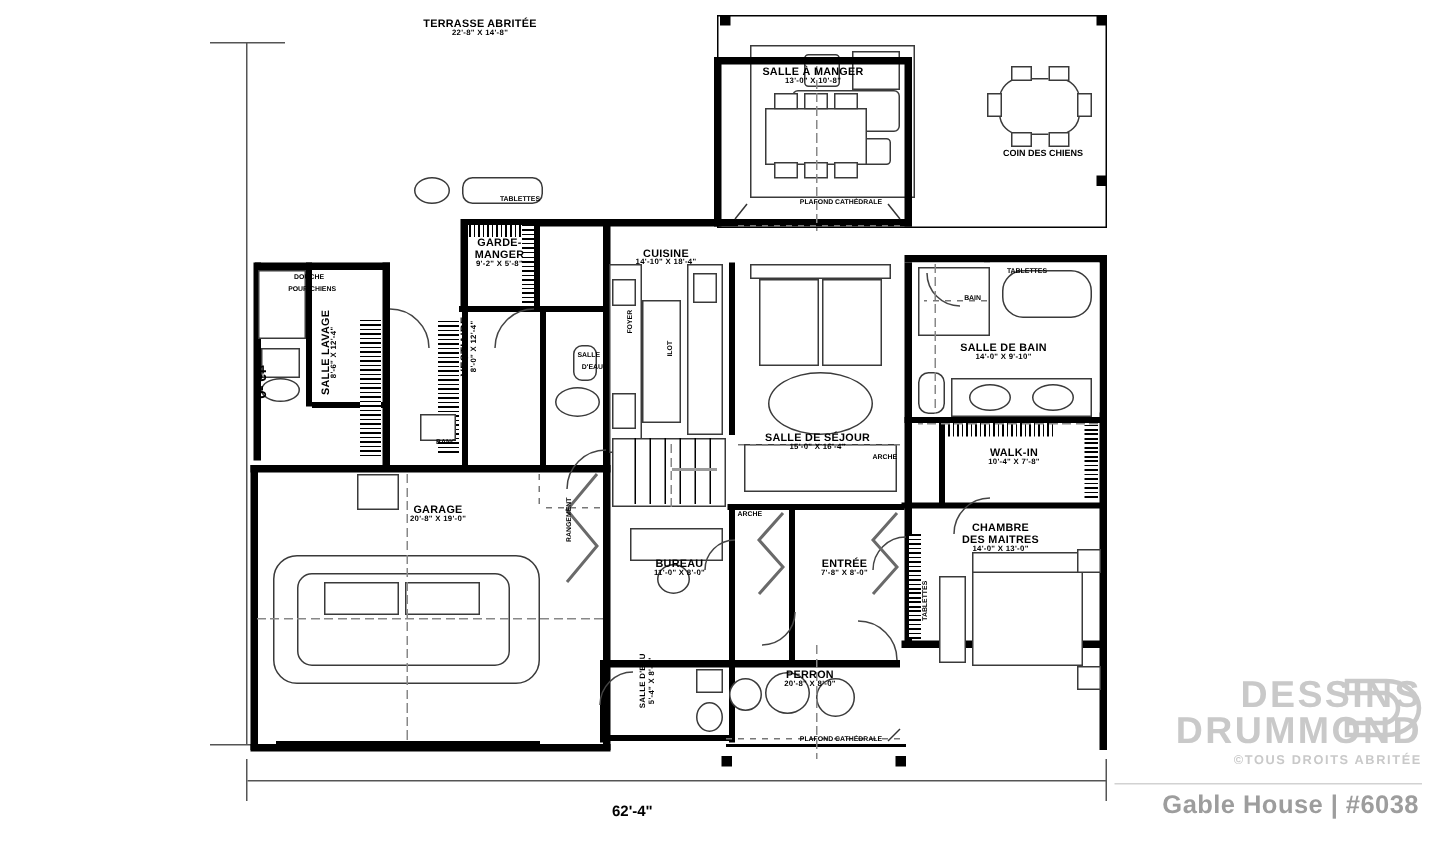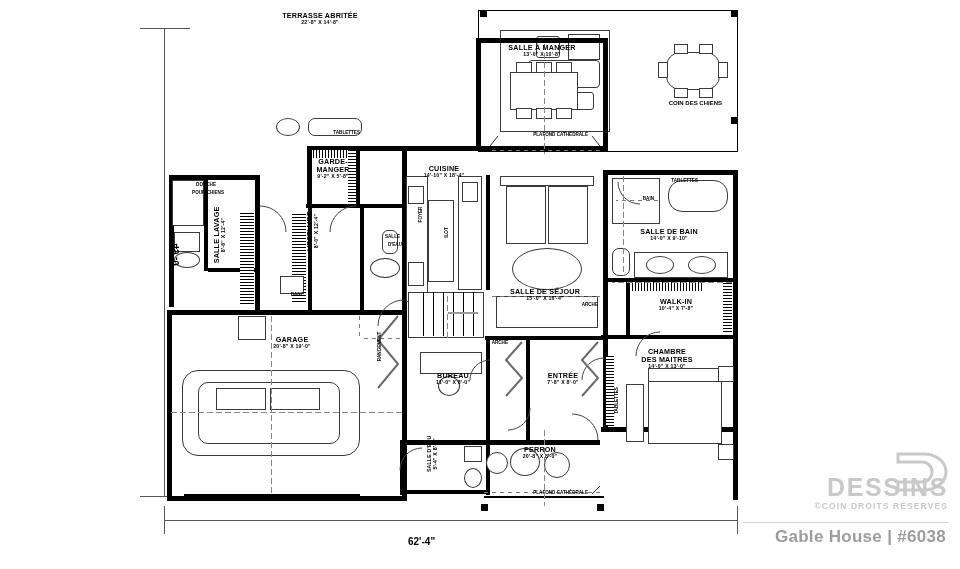--- a/index.html
+++ b/index.html
@@ -399,19 +399,20 @@
   <div class="abs" style="left:160px;top:248px;transform:rotate(-90deg) scaleX(-1);transform-origin:center center;">
     <span style="font-size:10px;font-weight:bold;">49'-0"</span>
   </div>
 
   <svg id="wmlogo" viewBox="0 0 56 44">
     <path d="M4 4 H30 A22 18 0 0 1 30 40 H4 V32 H28 A10 10 0 0 0 28 12 H4 Z" fill="none" stroke="#c9c9c9" stroke-width="3"></path>
   </svg>
 
   <div id="wm">
     <div class="l1">DESSINS</div>
-    <div class="l3">©COIN DROITS RÉSERVÉS</div>
+    <div class="l2">DRUMMOND</div>
+    <div class="l3">©TOUS DROITS ABRITÉE</div>
   </div>
 
   <div id="botrule"></div>
   <div id="plantitle">Gable House | #6038</div>
 
 </div>
 
 </body></html>

